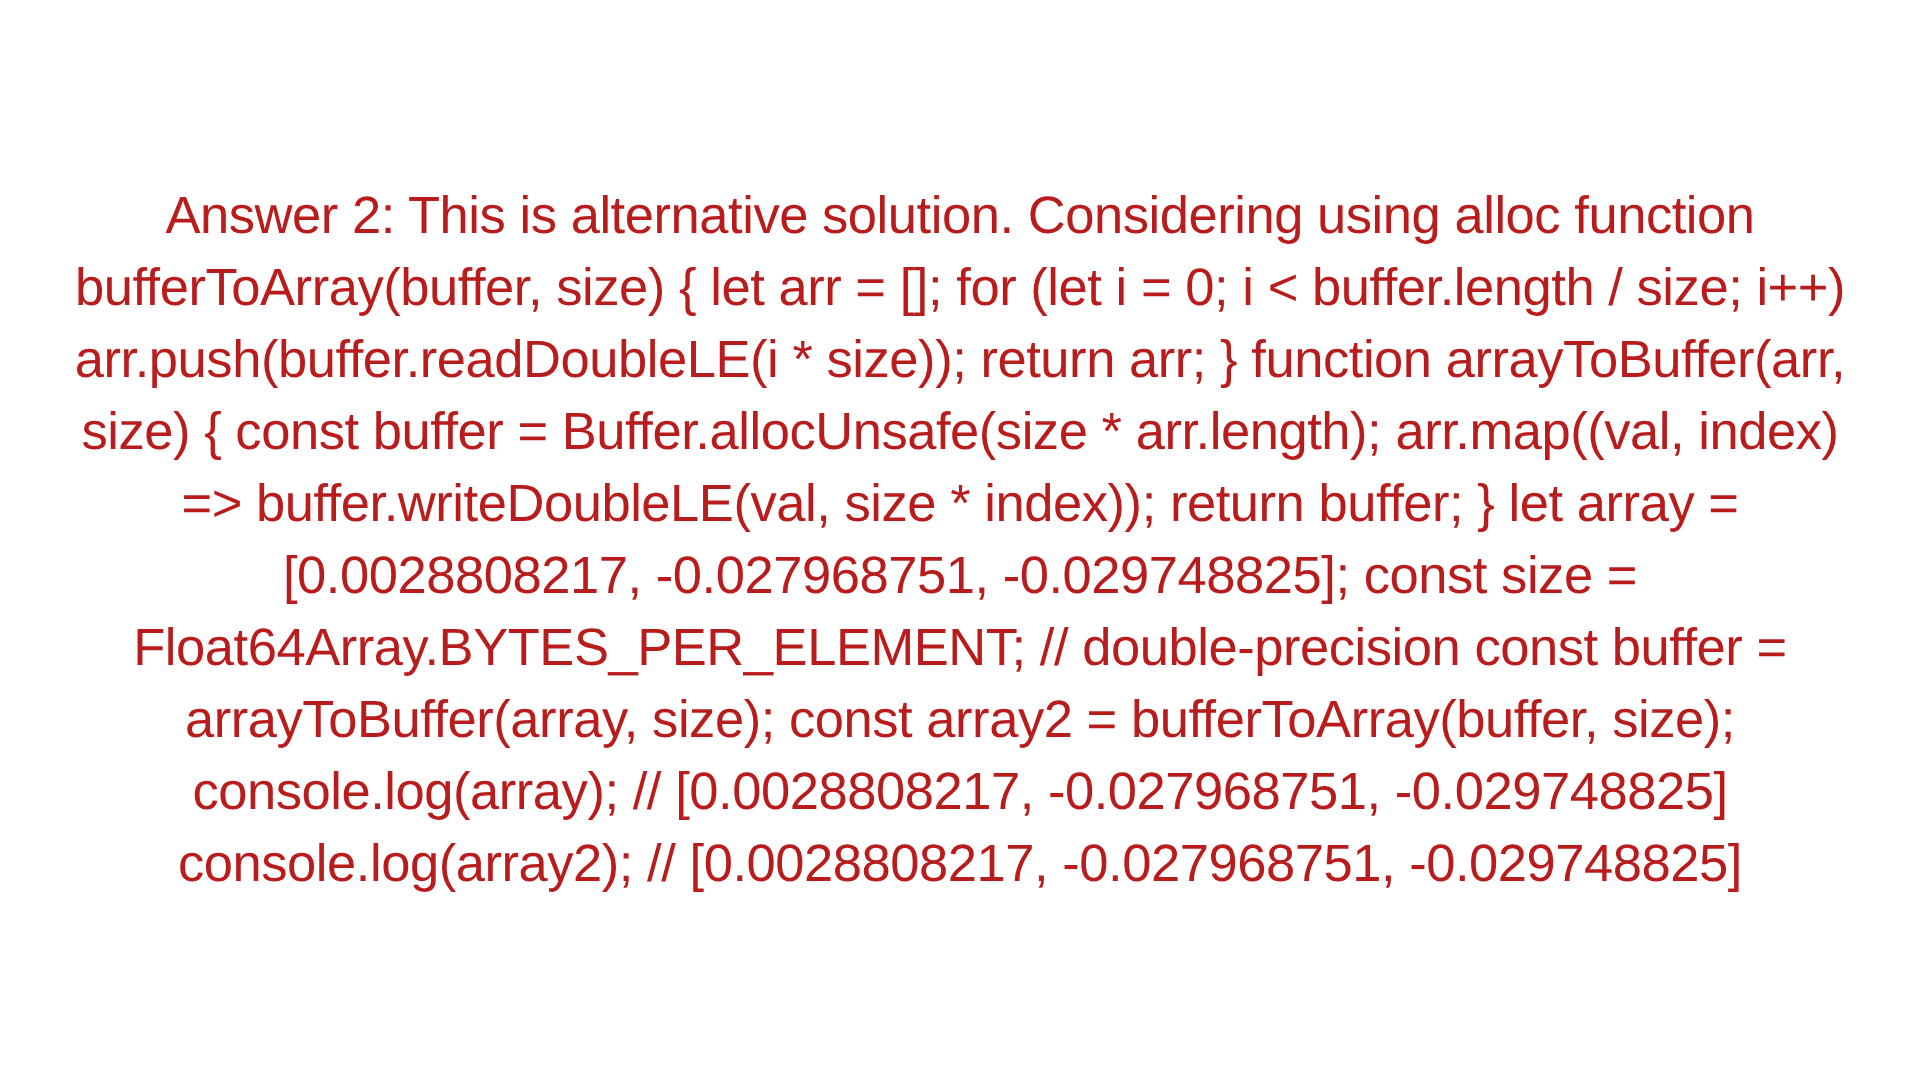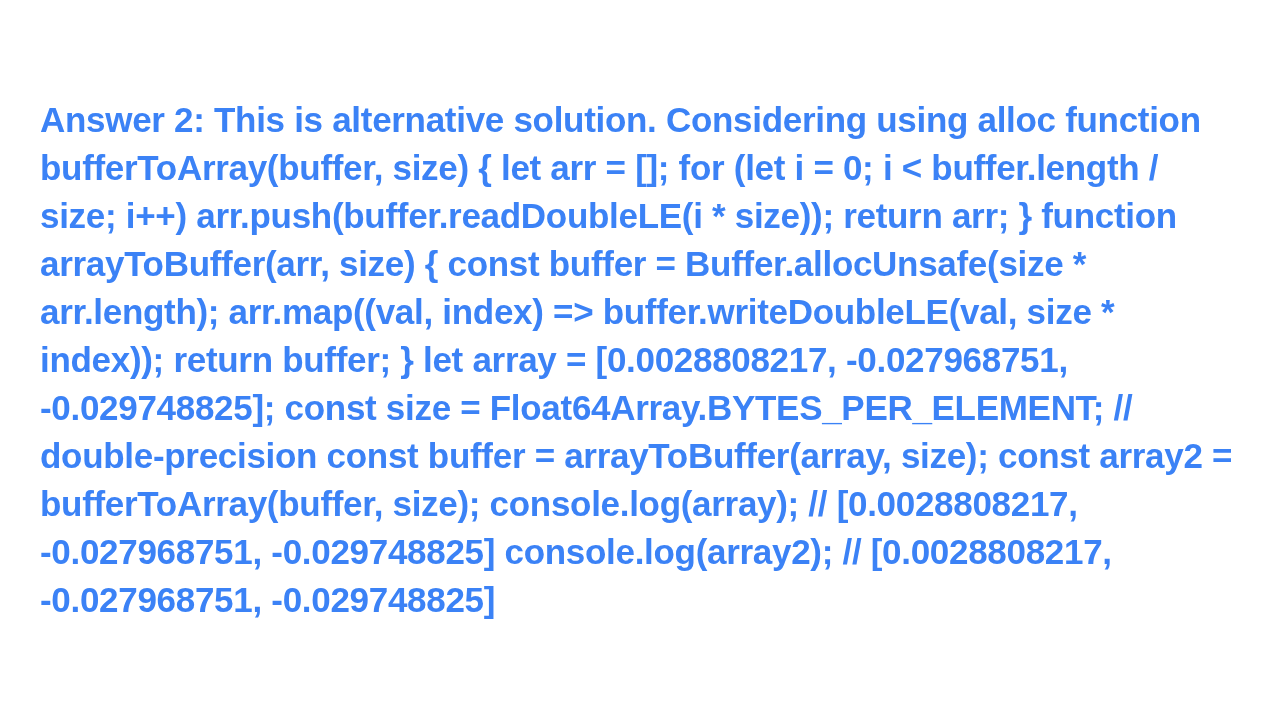--- a/index.html
+++ b/index.html
@@ -13,24 +13,25 @@
       background: #ffffff;
       font-family: Arial, Helvetica, sans-serif;
       display: flex;
       align-items: center;
       justify-content: center;
       overflow: hidden;
     }
     .content {
       width: 1240px;
       padding: 0 20px;
+      text-align: center;
       font-size: 35px;
       line-height: 1.37;
-      color: #3b82f6;
-      font-weight: 700;
+      color: #b91c1c;
+      font-weight: 400;
       letter-spacing: -0.3px;
     }
   </style>
 </head>
 <body>
 
 <div class="content">
   <span>Answer 2: This is alternative solution. Considering using alloc  function bufferToArray(buffer, size) {     let arr = [];     for (let i = 0; i &lt; buffer.length / size; i++) arr.push(buffer.readDoubleLE(i * size));     return arr;   }   function arrayToBuffer(arr, size) {     const buffer = Buffer.allocUnsafe(size * arr.length);     arr.map((val, index) =&gt; buffer.writeDoubleLE(val, size * index));     return buffer;   }    let array = [0.0028808217, -0.027968751, -0.029748825];   const size = Float64Array.BYTES_PER_ELEMENT; // double-precision    const buffer = arrayToBuffer(array, size);   const array2 = bufferToArray(buffer, size);    console.log(array); // [0.0028808217, -0.027968751, -0.029748825]   console.log(array2); // [0.0028808217, -0.027968751, -0.029748825]</span>
 </div>
 

